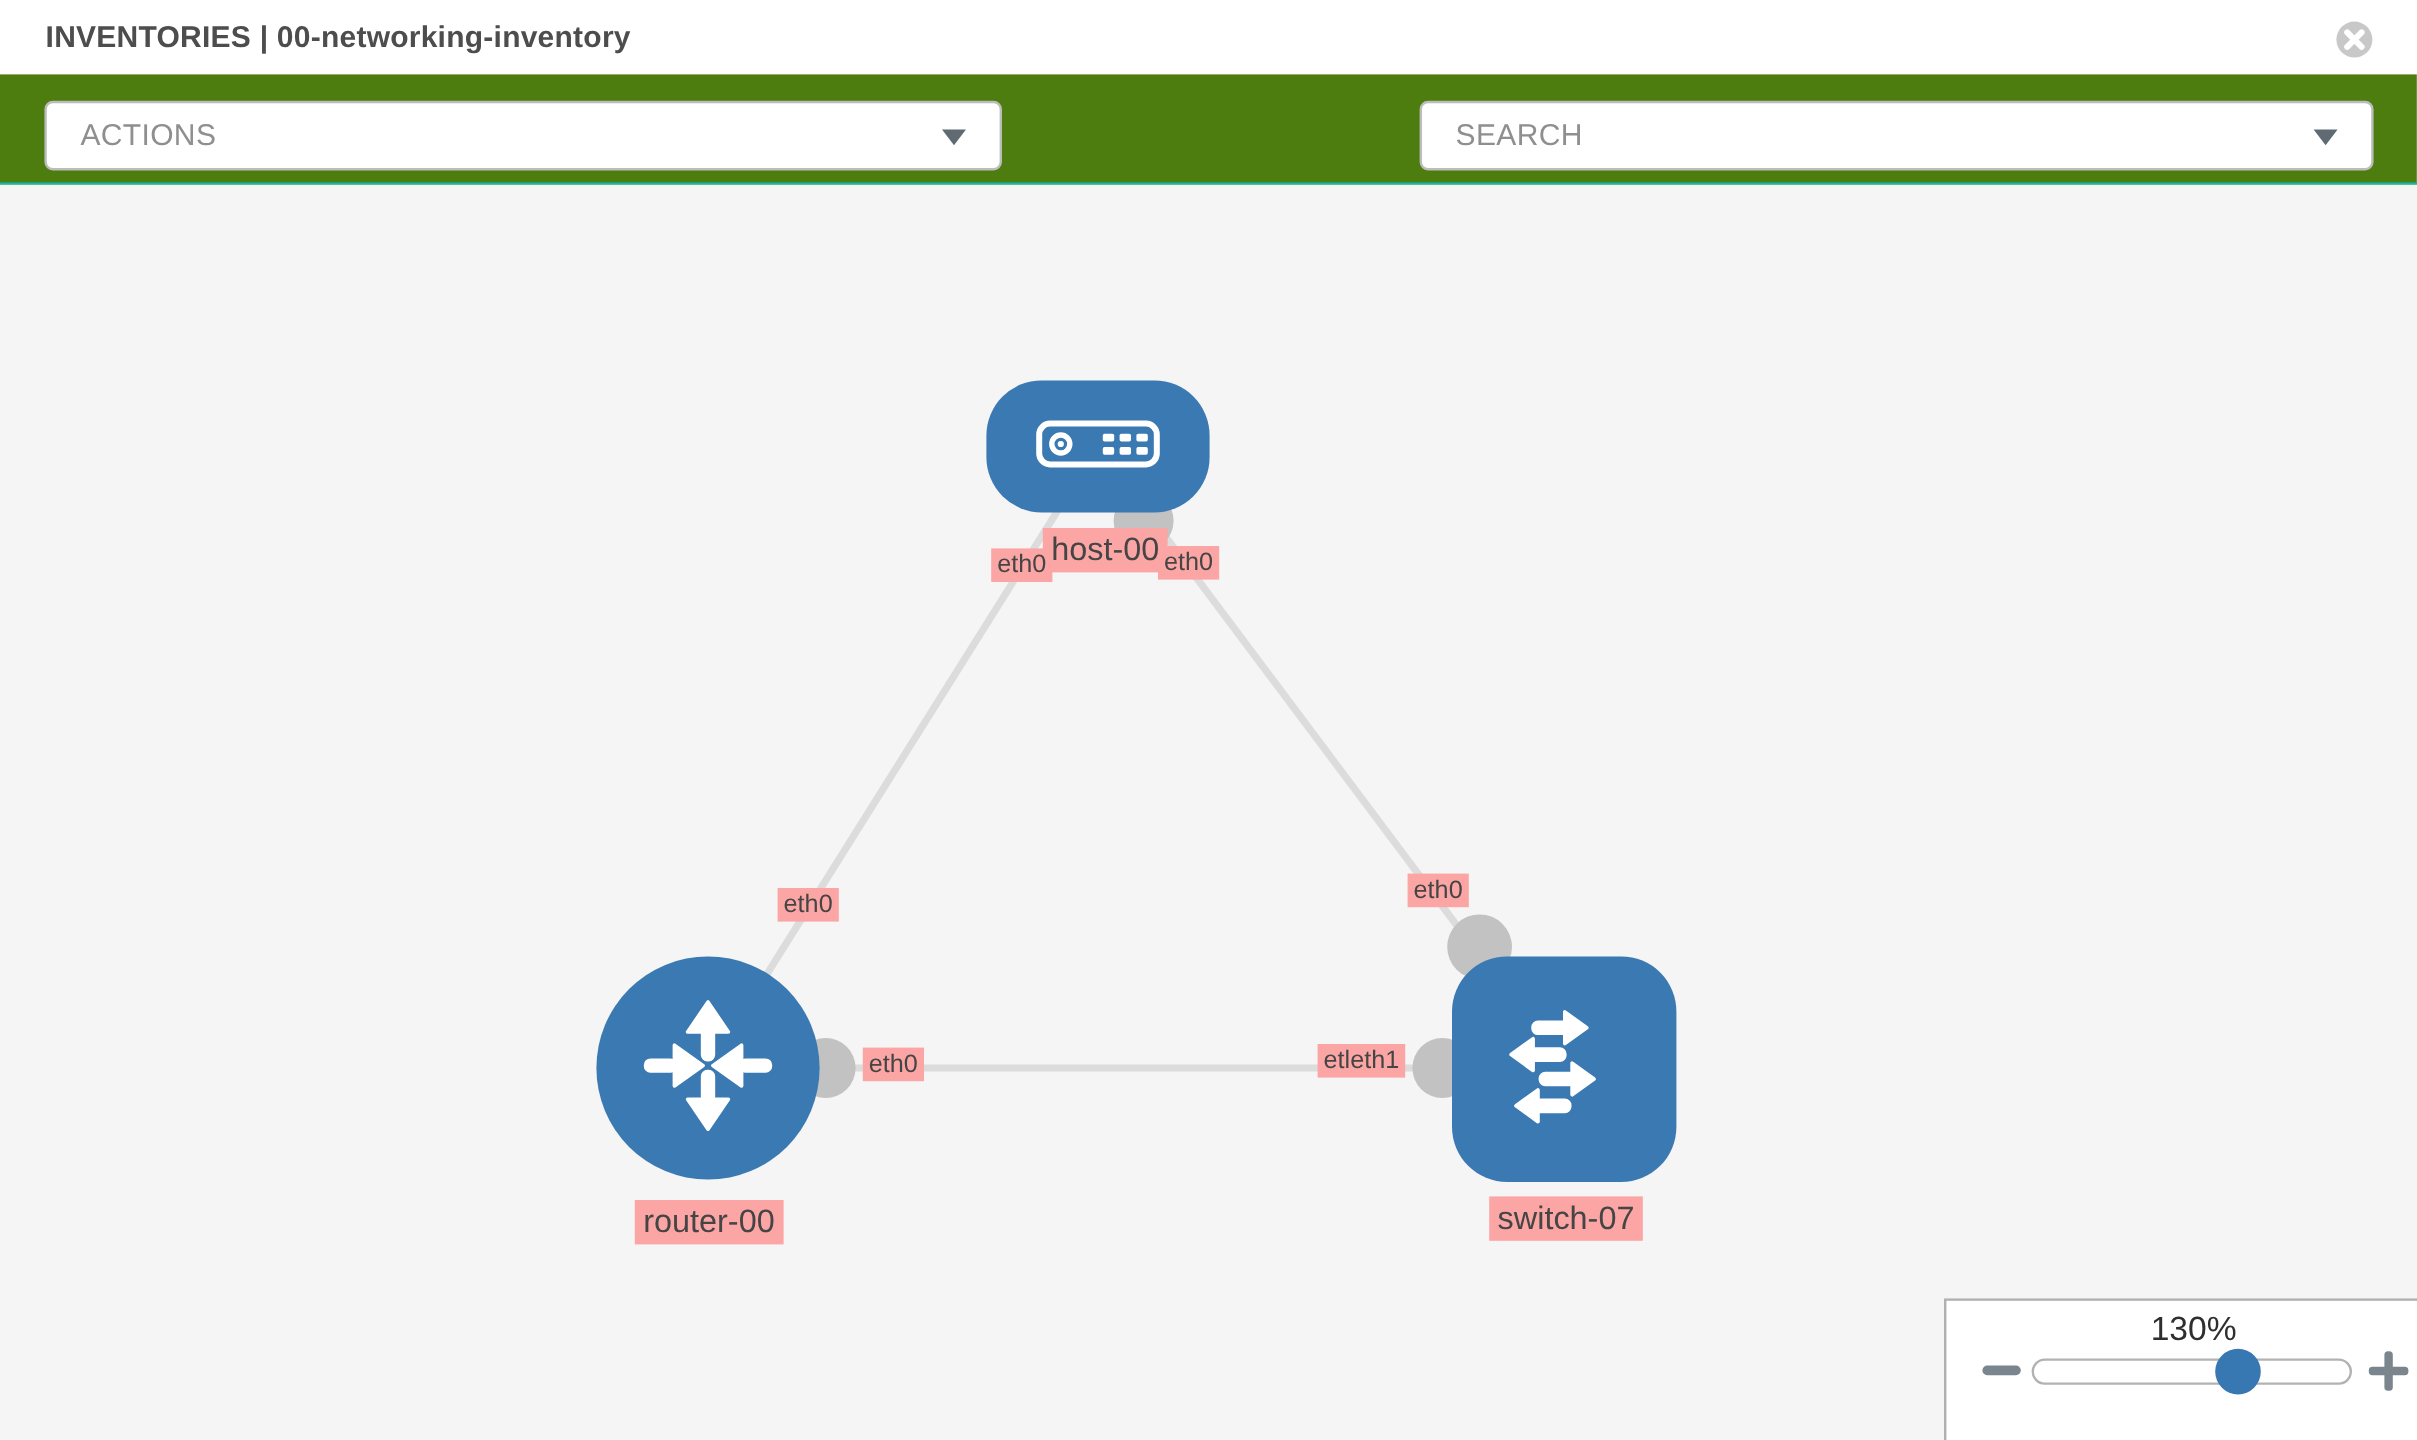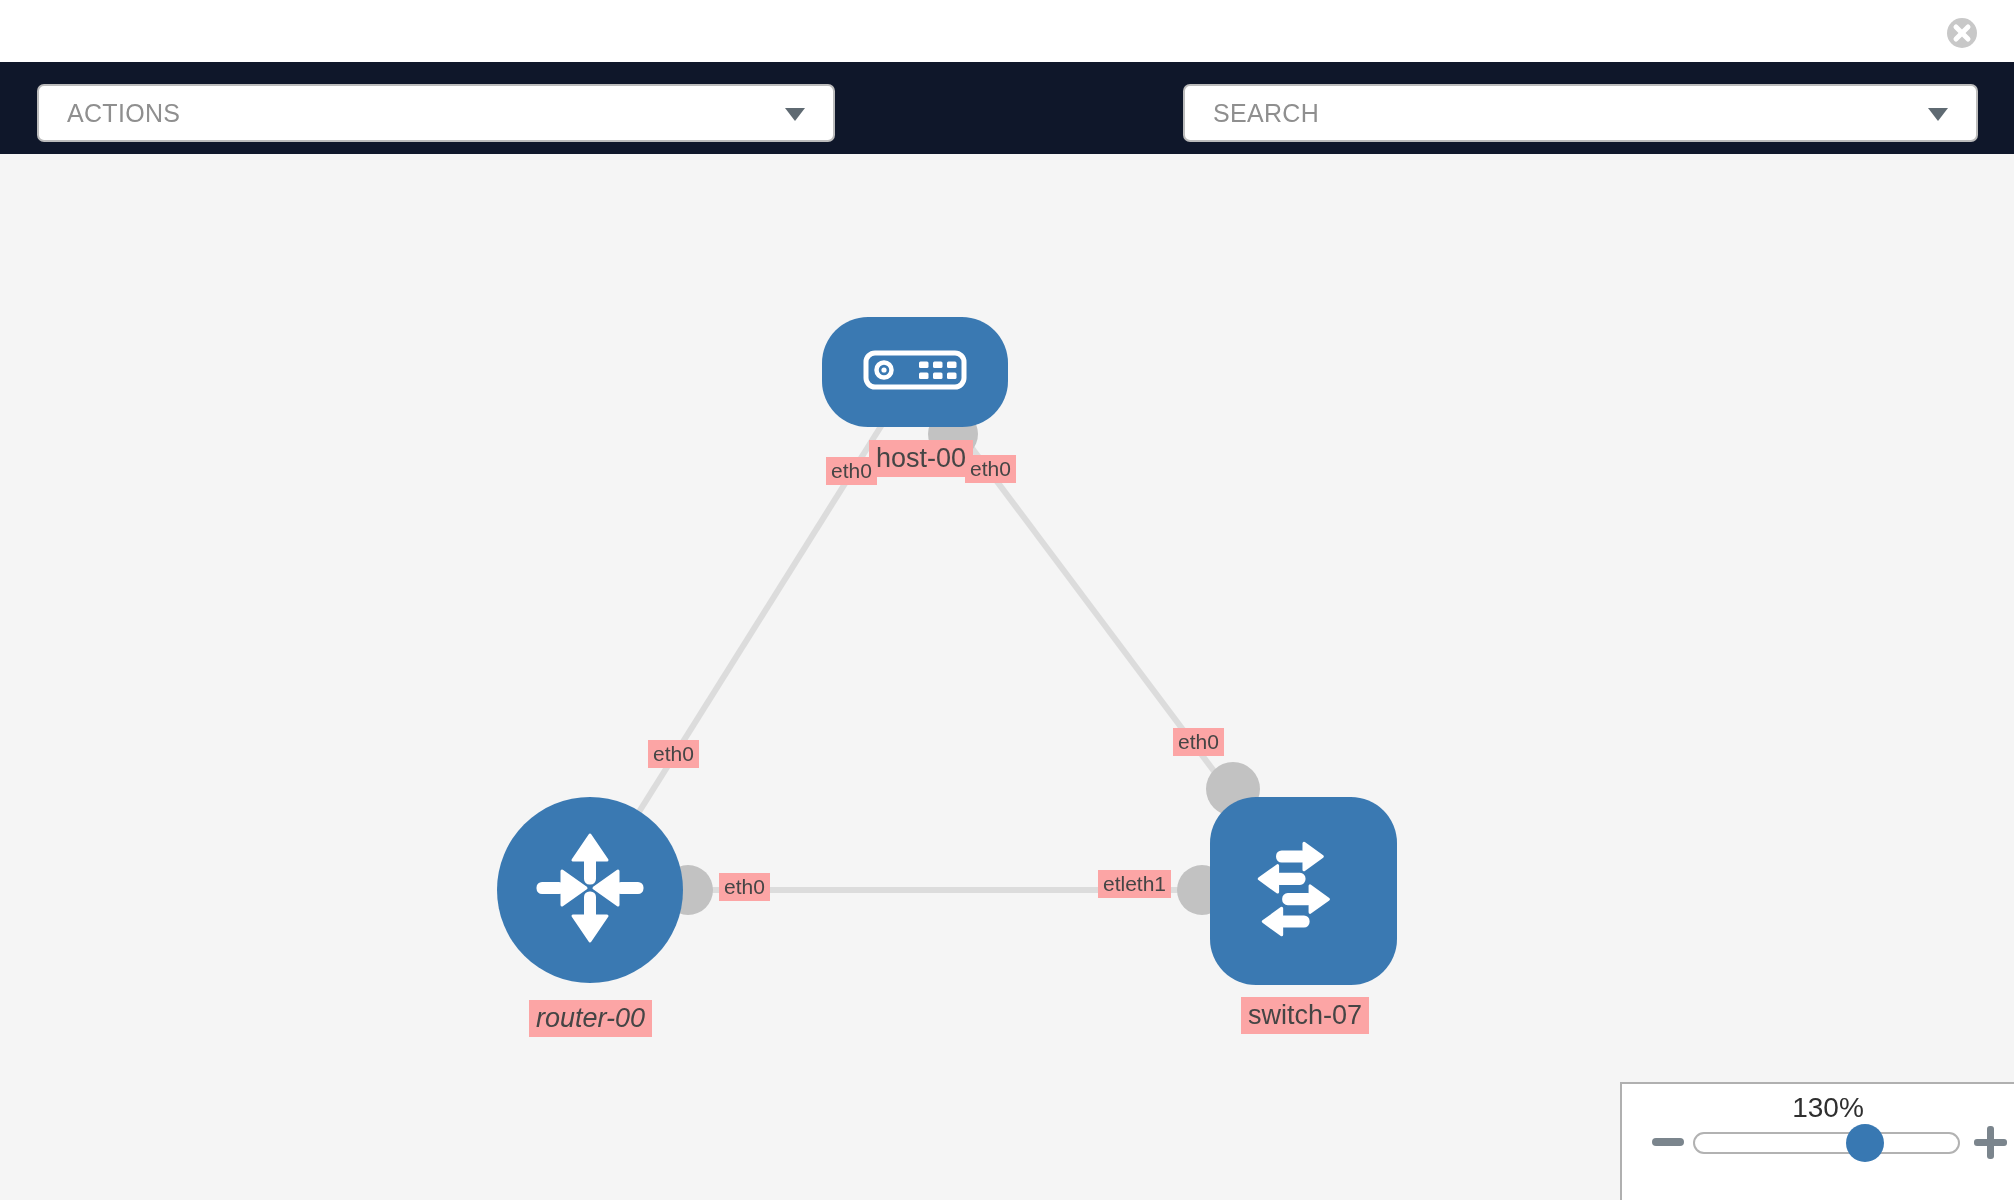--- a/index.html
+++ b/index.html
@@ -8,21 +8,21 @@
 
   
   .header { position:absolute; left:0; top:0; width:2014px; height:62px; background:#ffffff; }
   .page-title { position:absolute; left:38px; top:0; height:62px; line-height:62px;
     font-size:25px; font-weight:bold; color:#4d4d4d; letter-spacing:0.2px; }
   .close-btn { position:absolute; left:1946px; top:17px; width:32px; height:32px;
     border:none; background:transparent; cursor:pointer; }
 
   
   .toolbar { position:absolute; left:0; top:62px; width:2014px; height:92px;
-    background:#0f172a; border-bottom:2px solid #0f172a; }
+    background:#4d7c0f; border-bottom:2px solid #14b8a6; }
   .dd-box { position:absolute; top:22px; height:58px; background:#ffffff;
     border:2px solid #bcbcbc; border-radius:7px; cursor:pointer; }
   .dd-actions { left:37px;  width:798px; }
   .dd-search  { left:1183px; width:795px; }
   .dd-label { position:absolute; left:28px; top:0; height:54px; line-height:54px;
     font-size:25px; color:#8f8f8f; letter-spacing:0.3px; }
   .dd-caret { position:absolute; right:28px; top:22px; width:0; height:0;
     border-left:10px solid transparent; border-right:10px solid transparent;
     border-top:13px solid #5f6a72; }
   .tool-icon { position:absolute; top:96px; width:40px; height:40px; background:transparent;
@@ -38,21 +38,21 @@
 
   .node { position:absolute; background:#3a79b2; display:flex;
     align-items:center; justify-content:center; cursor:pointer; }
   .node-host   { left:822px;  top:163px; width:186px; height:110px; border-radius:46px; }
   .node-router { left:497px;  top:643px; width:186px; height:186px; border-radius:50%; }
   .node-switch { left:1210px; top:643px; width:187px; height:188px; border-radius:46px; }
 
   .chip { position:absolute; background:#fca5a5; color:#454545; white-space:nowrap; }
   .node-label { font-size:27px; padding:3px 7px; }
   .lbl-host   { left:869px;  top:286px; }
-  .lbl-router { left:529px;  top:846px;font-style:italic; }
+  .lbl-router { left:529px;  top:846px; }
   .lbl-switch { left:1241px; top:843px; }
   .if-label { font-size:21px; padding:2px 5px; }
   .if-c1 { left:826px;  top:303px; }
   .if-c2 { left:965px;  top:301px; }
   .if-c3 { left:648px;  top:586px; }
   .if-c4 { left:1173px; top:574px; }
   .if-c5 { left:719px;  top:719px; }
   .if-c6 { left:1098px; top:716px; }
 
   
@@ -70,20 +70,21 @@
     background:transparent; border:none; cursor:pointer; }
   .zoom-plus .vb { position:absolute; left:13px; top:0; width:7px; height:33px;
     background:#7b858d; border-radius:3px; }
   .zoom-plus .hb { position:absolute; left:0; top:13px; width:33px; height:7px;
     background:#7b858d; border-radius:3px; }
 </style>
 </head>
 <body>
 
 <div class="header">
+  <div class="page-title">INVENTORIES | 00-networking-inventory</div>
   <button class="close-btn">
     <span>
       <svg width="32" height="32" viewBox="0 0 32 32">
         <circle cx="16" cy="16" r="15" fill="#c8c8c8"></circle>
         <line x1="10" y1="10" x2="22" y2="22" stroke="#ffffff" stroke-width="5" stroke-linecap="round"></line>
         <line x1="22" y1="10" x2="10" y2="22" stroke="#ffffff" stroke-width="5" stroke-linecap="round"></line>
       </svg>
     </span>
   </button>
 </div>

